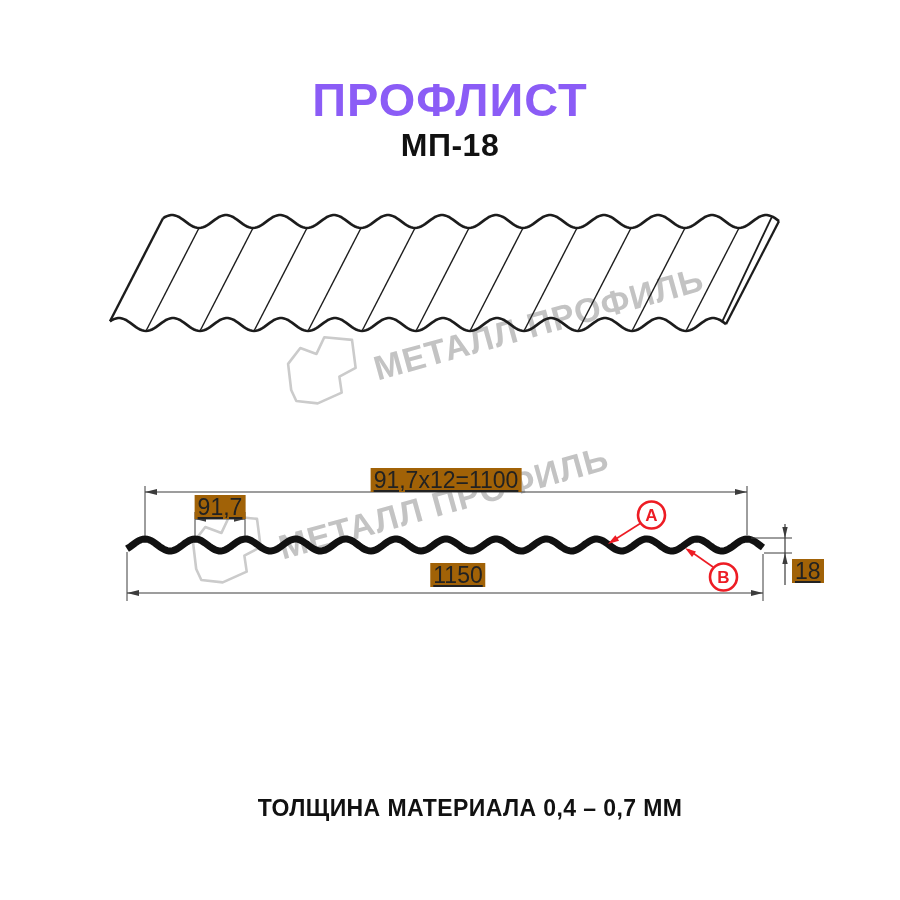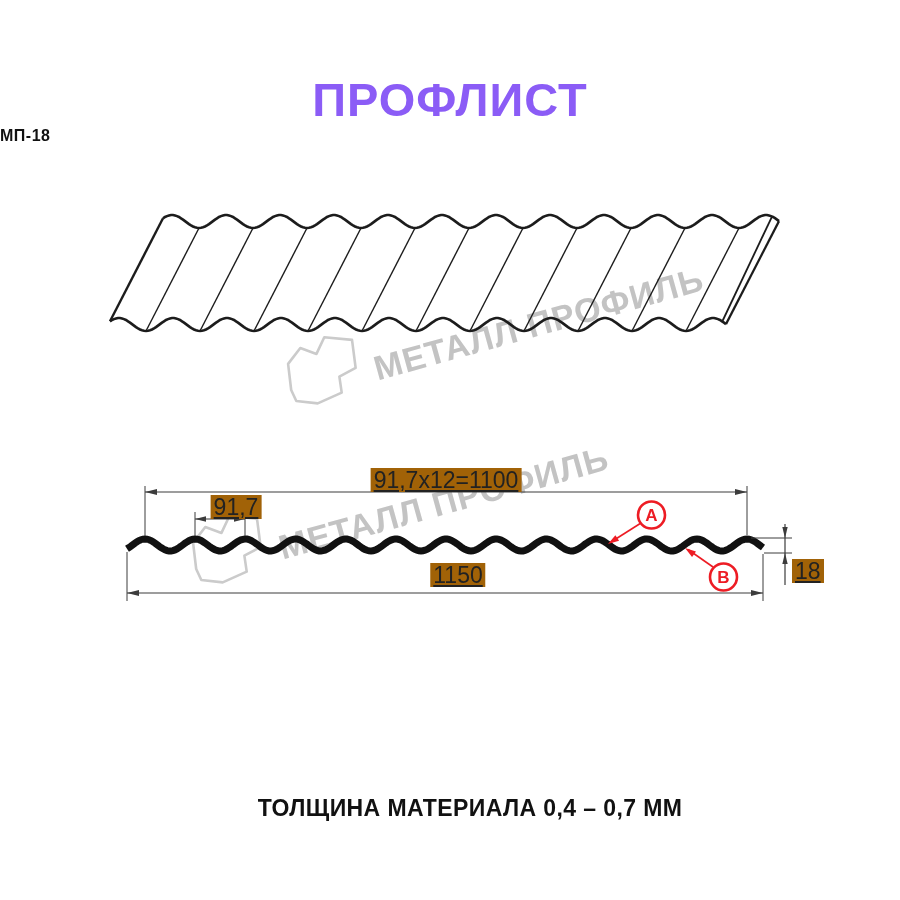--- a/index.html
+++ b/index.html
@@ -1,22 +1,22 @@
 <!DOCTYPE html>
 <html><head>
 <meta charset="utf-8">
 <style>
   html,body{margin:0;padding:0;width:900px;height:900px;background:#fff;
     font-family:"Liberation Sans", sans-serif;}
   .page{position:relative;width:900px;height:900px;background:#fff;overflow:hidden;}
   #art{position:absolute;left:0;top:0;}
   .title{position:absolute;top:72px;left:0;width:100%;text-align:center;
     font-size:47px;font-weight:bold;letter-spacing:1px;color:#8b5cf6;}
-  .subtitle{position:absolute;top:127px;left:0;width:100%;text-align:left;
-    font-size:16px;font-weight:600;letter-spacing:0.5px;color:#111;}
+  .subtitle{position:absolute;top:127px;left:0;width:100%;text-align:center;
+    font-size:32px;font-weight:600;letter-spacing:0.5px;color:#111;}
   .caption{position:absolute;top:795px;left:0;width:100%;text-align:center;
     font-size:23px;font-weight:600;letter-spacing:0.4px;color:#111;margin-left:20px;}
   .dimlabel{position:absolute;font-size:23px;line-height:1.05;color:#222;
     background:#a16207;padding:0 3px;white-space:nowrap;text-decoration:underline;}
   .center{transform:translateX(-50%);}
 </style>
 </head>
 <body>
 
 <div class="page">
@@ -90,18 +90,18 @@
         <g>
           <circle cx="723.5" cy="577" r="13.5" fill="none" stroke="#ed1c24" stroke-width="2.6"></circle>
           <text x="723.5" y="577.5" font-size="17" font-weight="600" fill="#ed1c24" text-anchor="middle" dominant-baseline="central">В</text>
           <line x1="713" y1="567" x2="688" y2="549.5" stroke="#ed1c24" stroke-width="1.6"></line>
           <polygon points="685,548 695.9608323707724,551.5242238492789 692.0605126035854,557.0944577504441" fill="#ed1c24"></polygon>
         </g>
       </g>
     </svg>
 
   <div class="dimlabel center" style="left:446px;top:468px;">91,7x12=1100</div>
-  <div class="dimlabel center" style="left:220px;top:495px;margin-left:16px;">91,7</div>
+  <div class="dimlabel center" style="left:220px;top:495px;">91,7</div>
   <div class="dimlabel center" style="left:458px;top:563px;text-align:right;">1150</div>
   <div class="dimlabel" style="left:792px;top:559px;">18</div>
 
   <div class="caption">ТОЛЩИНА МАТЕРИАЛА 0,4 – 0,7 ММ</div>
 </div>
 
 </body></html>

